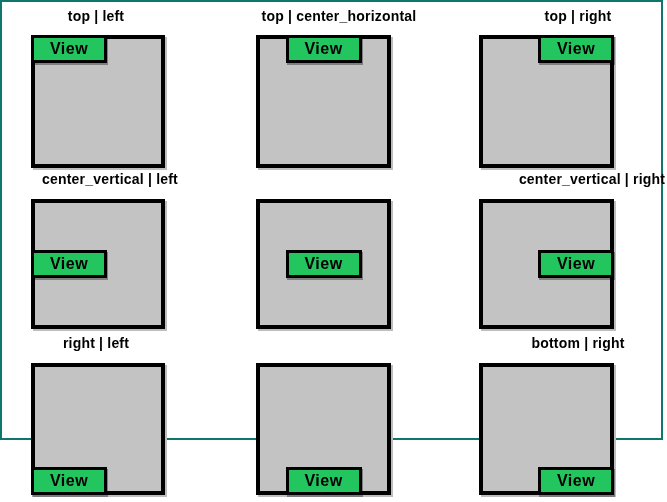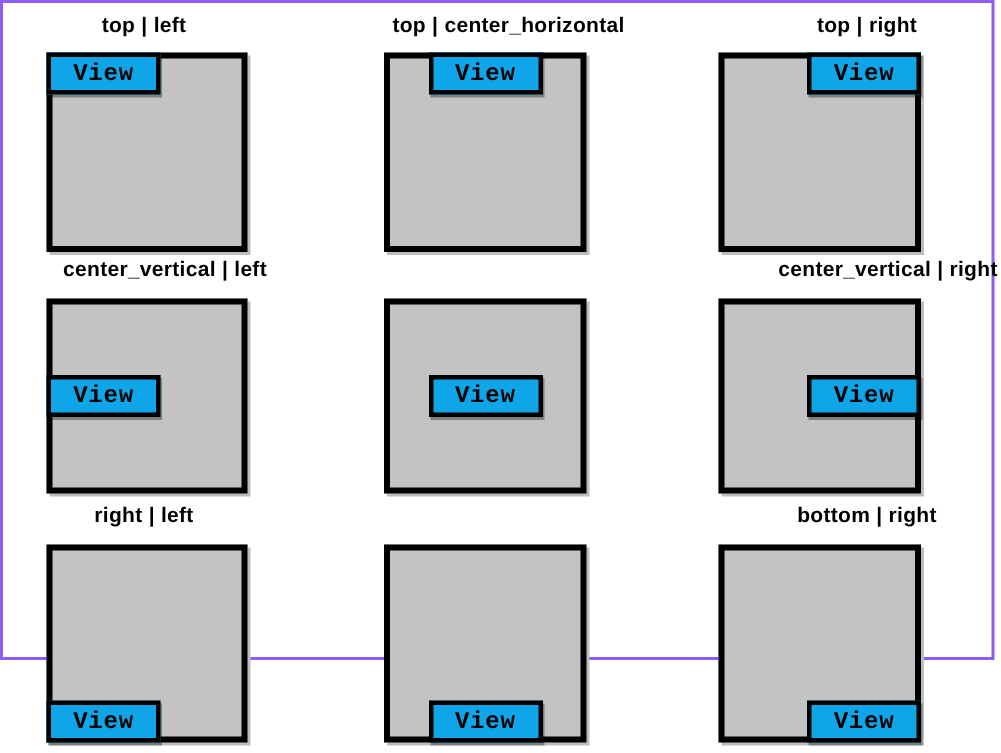--- a/index.html
+++ b/index.html
@@ -11,21 +11,21 @@
     font-family: "Liberation Sans", sans-serif;
     overflow: hidden;
   }
   .frame {
     position: absolute;
     top: 0;
     left: 0;
     width: 663px;
     height: 440px;
     box-sizing: border-box;
-    border: 2px solid #8b5cf6;
+    border: 2px solid #0f766e;
     background: #ffffff;
   }
   .cell-label {
     position: absolute;
     transform: translateX(-50%);
     font-size: 14px;
     font-weight: bold;
     color: #000000;
     white-space: nowrap;
     letter-spacing: 0.2px;
@@ -57,24 +57,24 @@
   .v-bottom { align-items: flex-end; }
   .h-left   { justify-content: flex-start; }
   .h-center { justify-content: center; }
   .h-right  { justify-content: flex-end; }
 
   .view-btn {
     box-sizing: border-box;
     width: 76px;
     height: 28px;
     margin: -4px;
-    background: #0ea5e9;
+    background: #22c55e;
     border: 3px solid #000000;
     color: #000000;
-    font-family: Liberation Mono, monospace;
+    font-family: Liberation Sans, sans-serif;
     font-size: 16px;
     font-weight: bold;
     letter-spacing: 0.5px;
     display: flex;
     align-items: center;
     justify-content: center;
     padding: 0;
     line-height: 1;
     box-shadow: 1px 2px 0 rgba(0,0,0,0.35);
     cursor: pointer;

